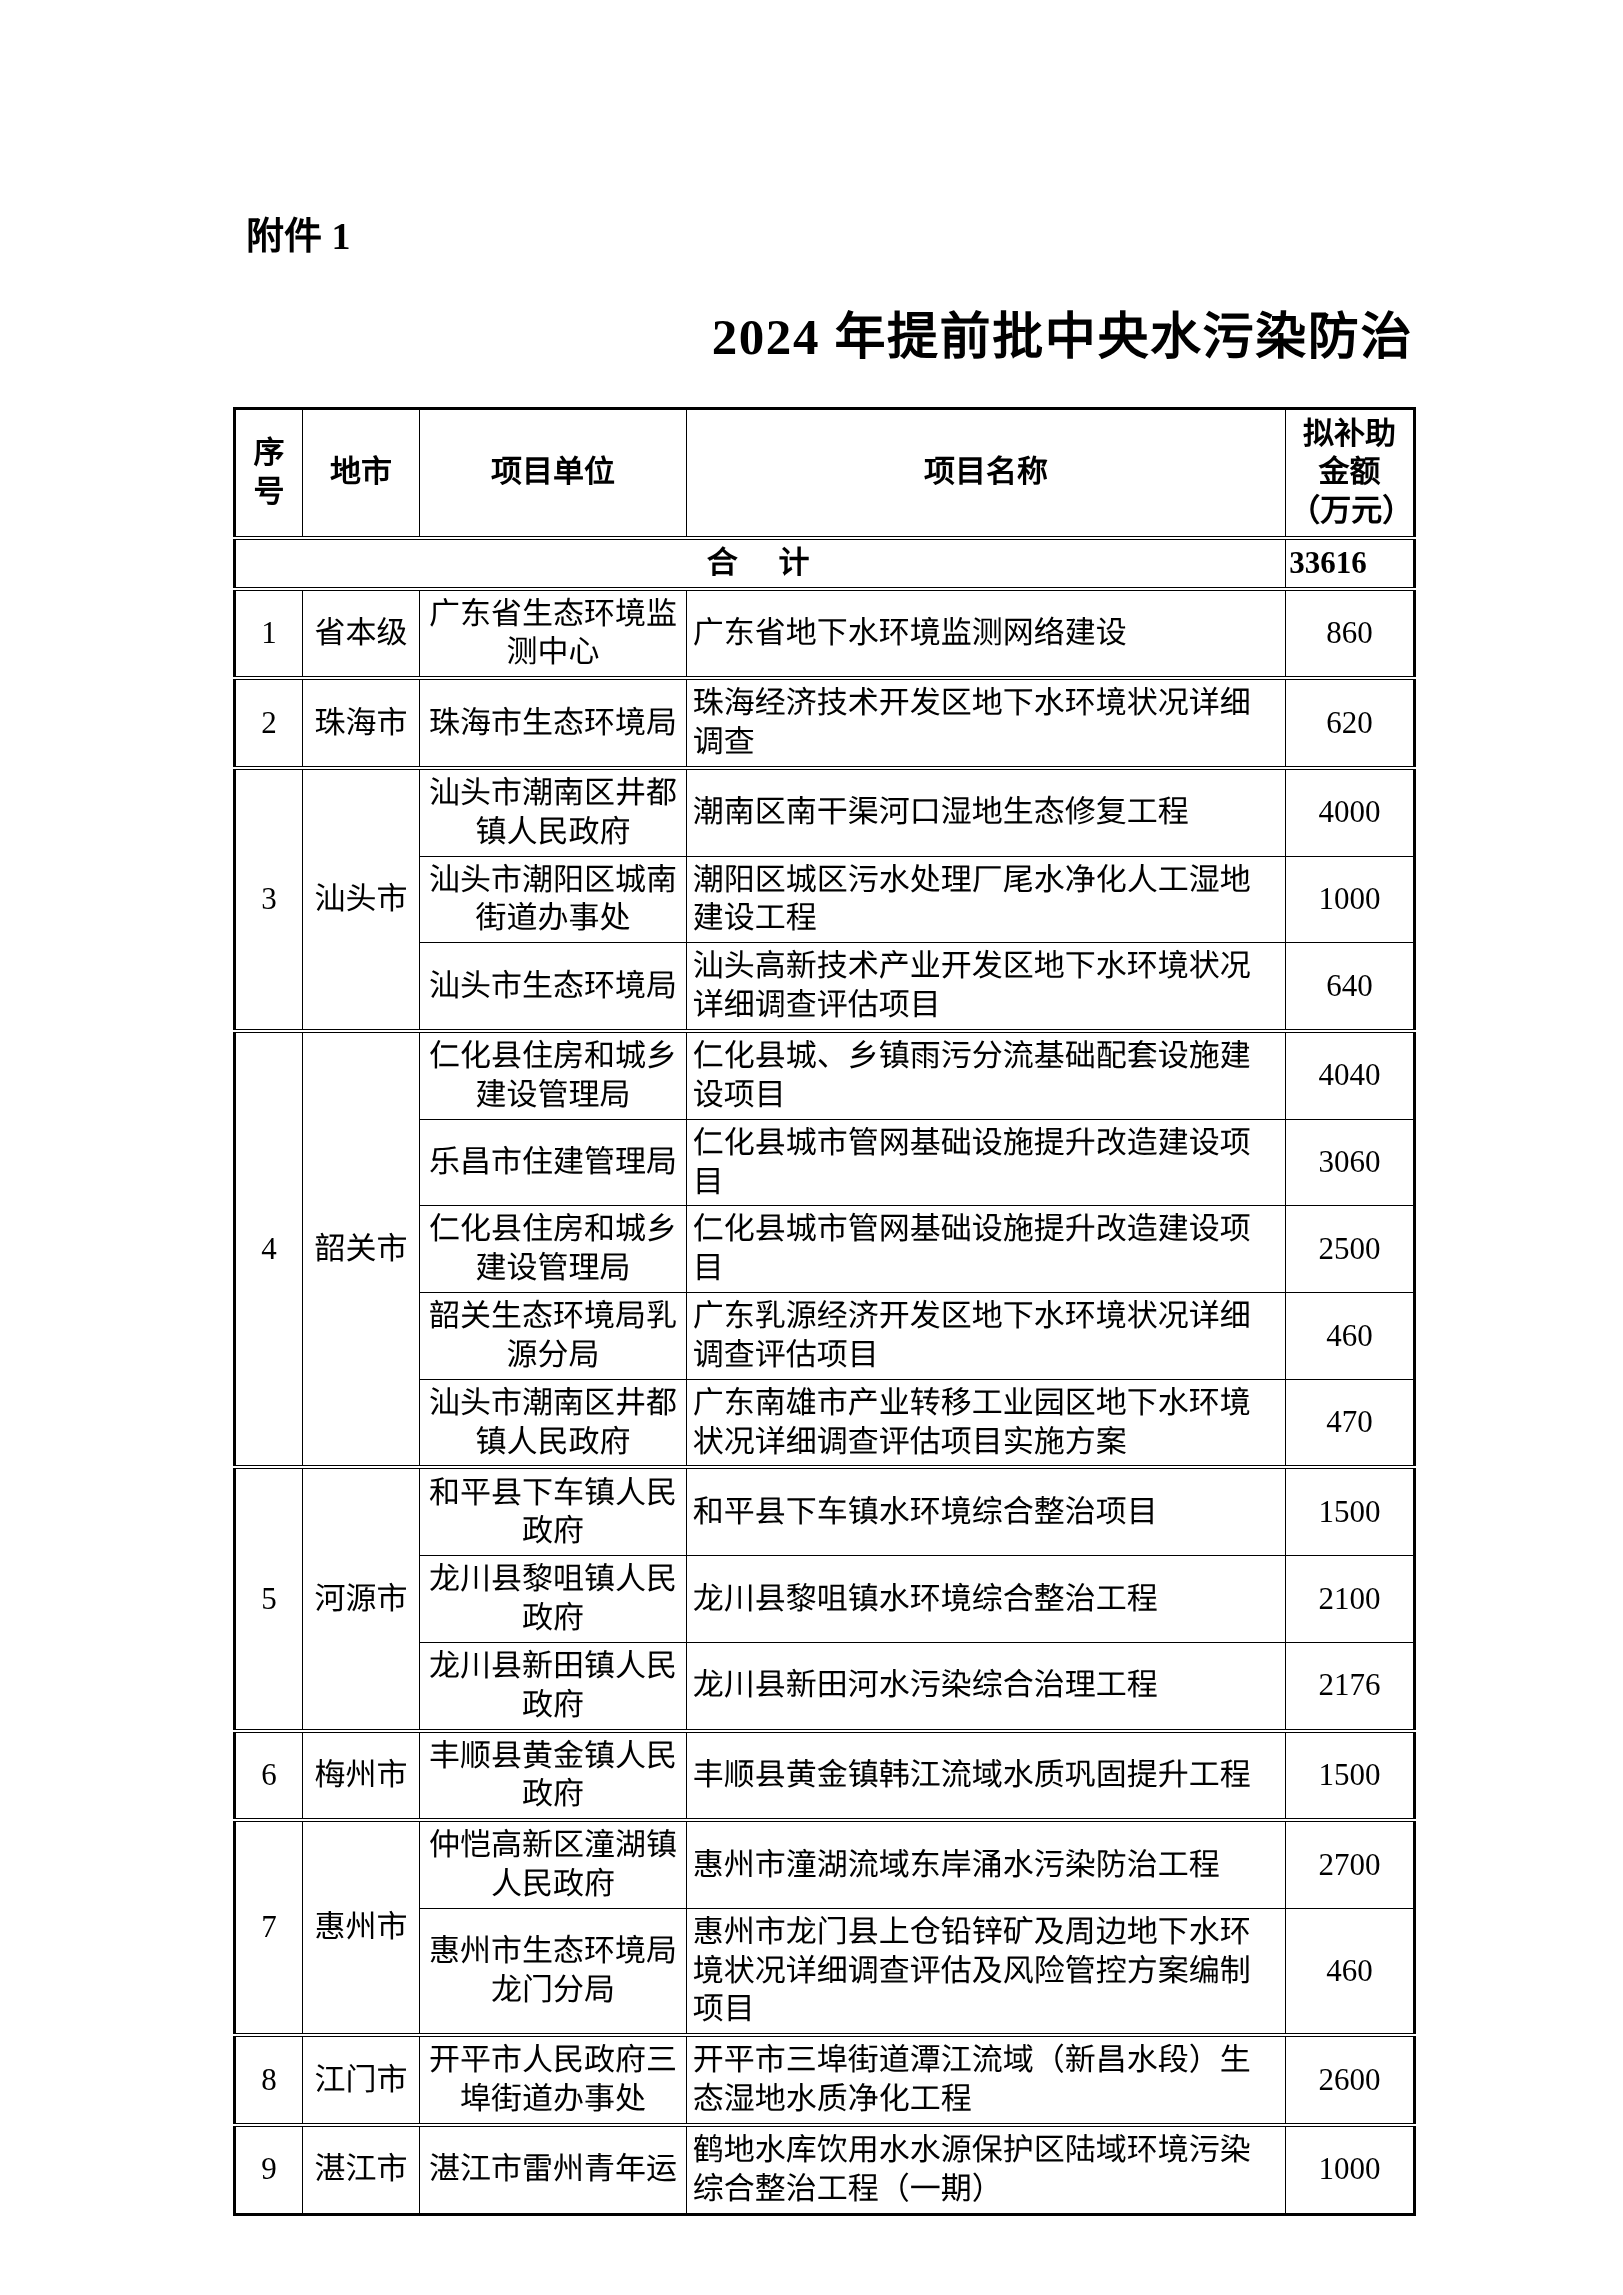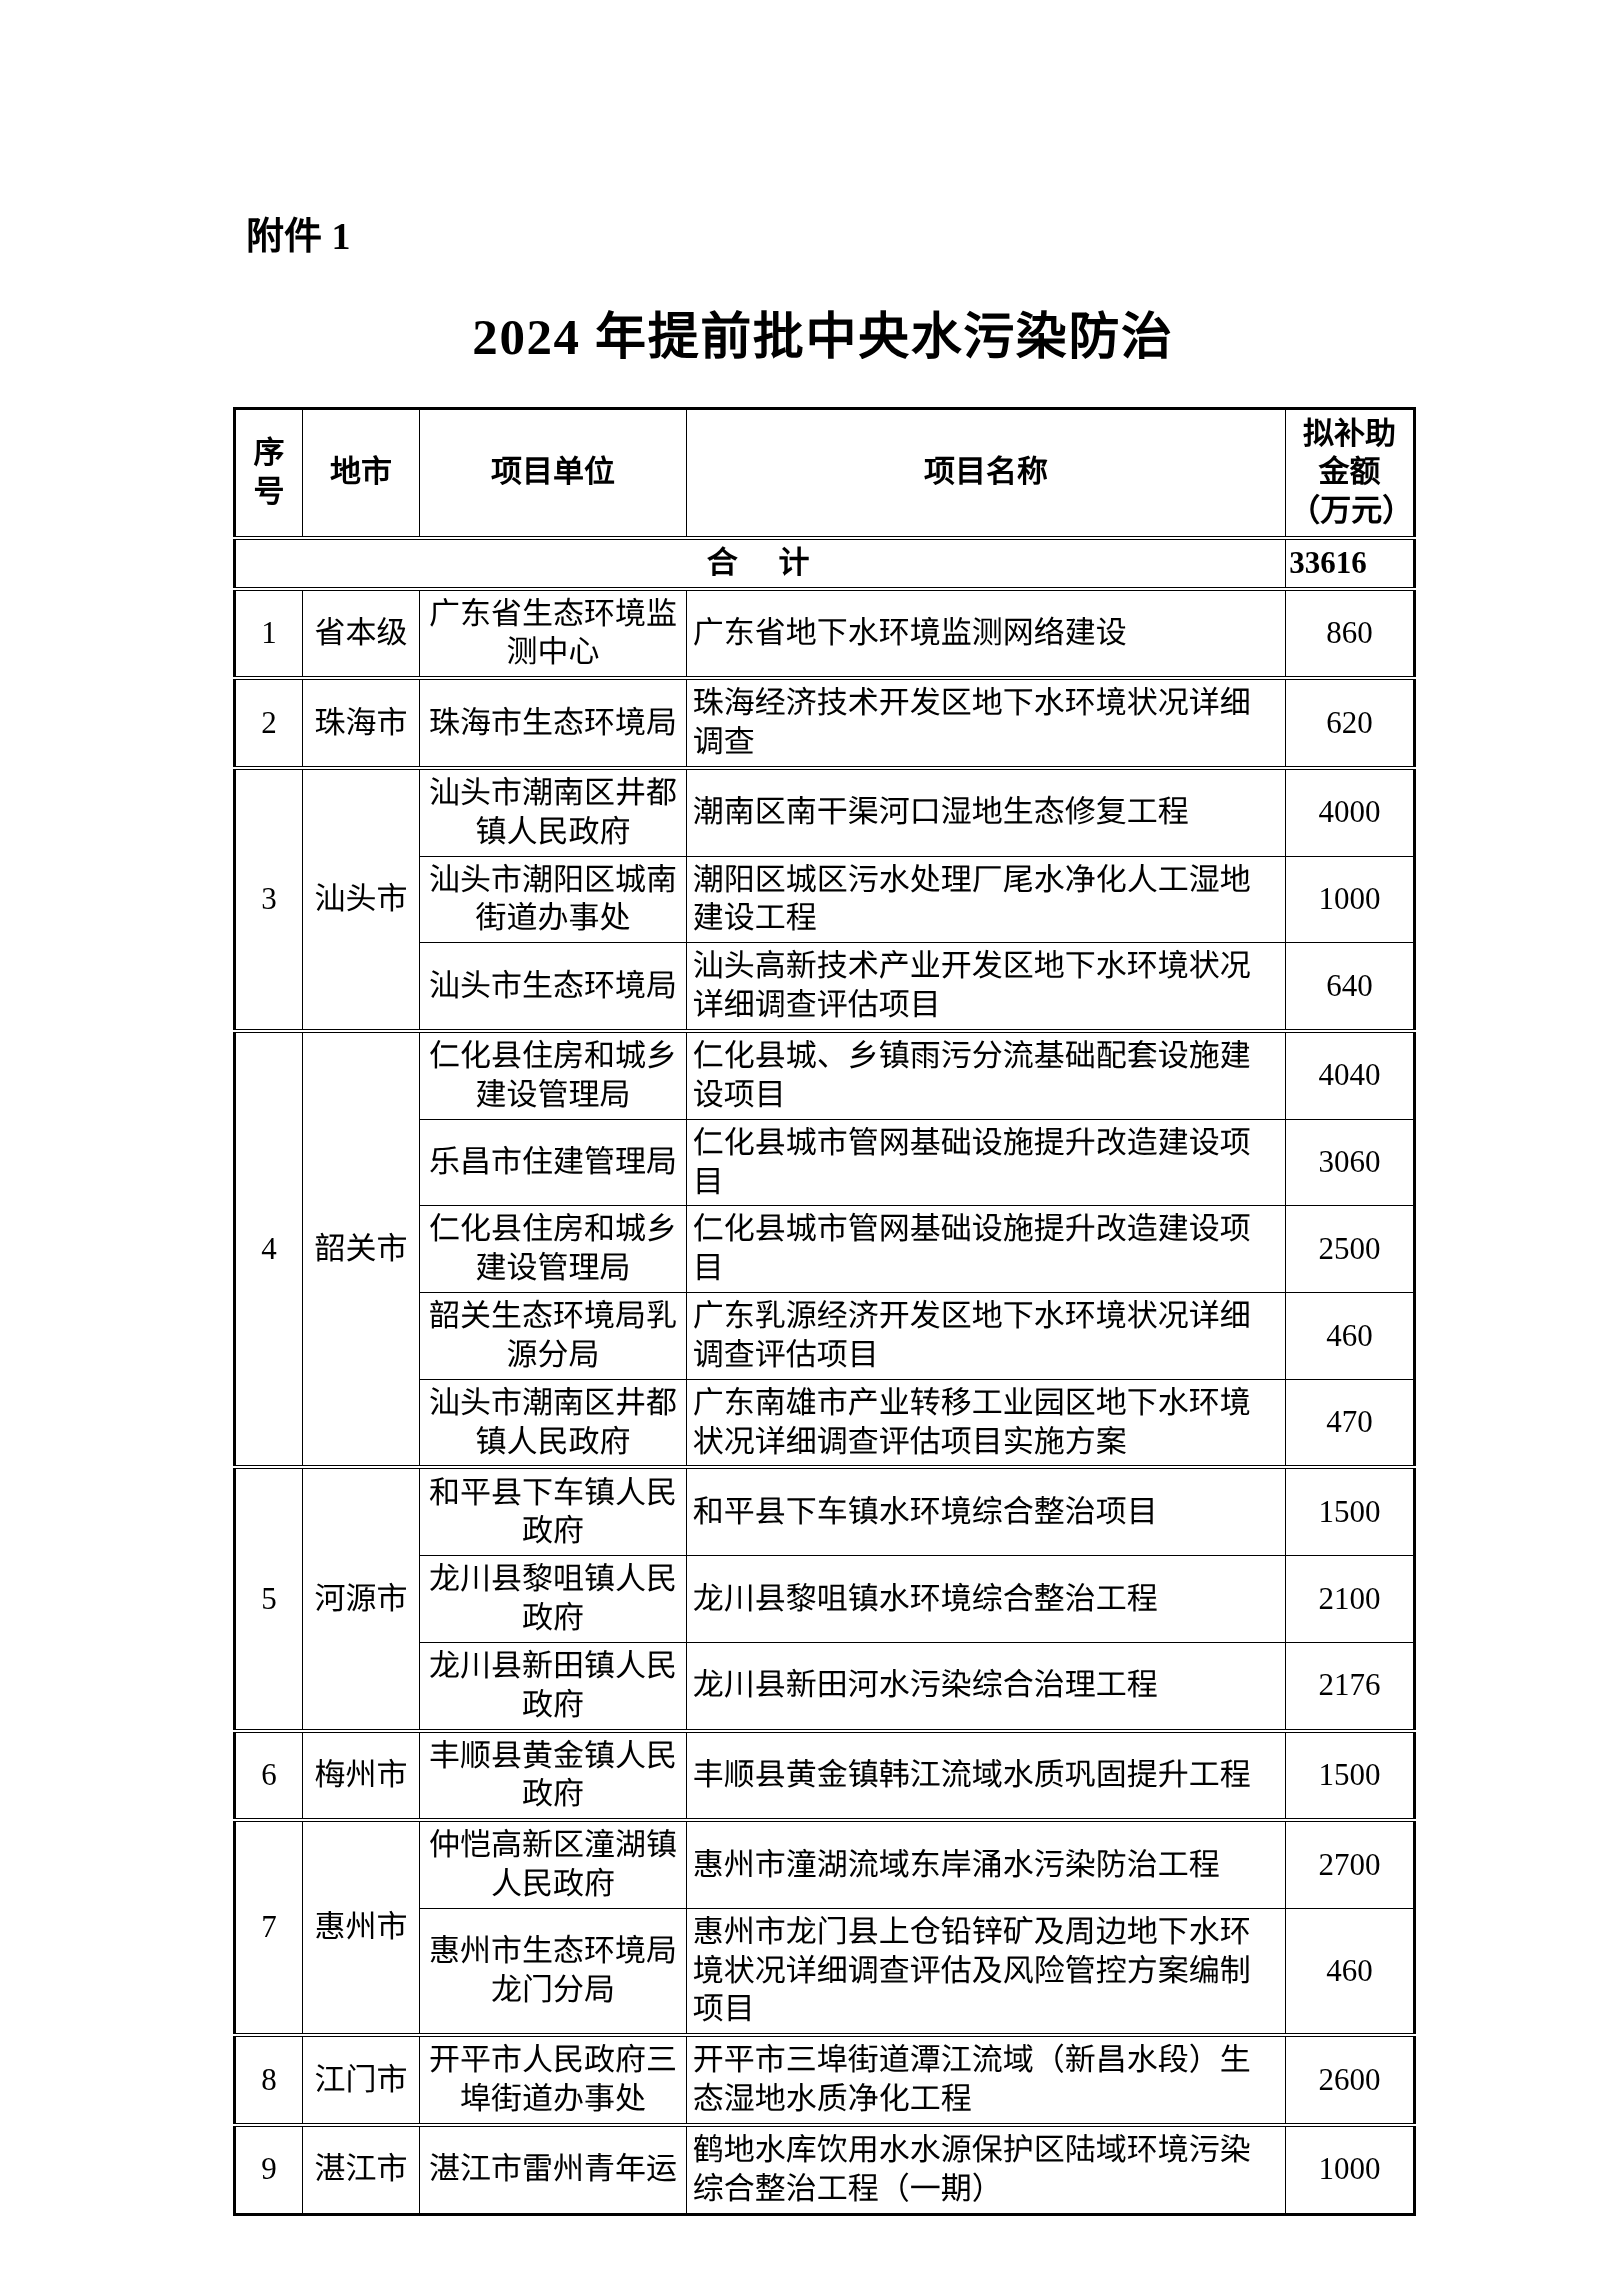--- a/index.html
+++ b/index.html
@@ -14,21 +14,21 @@
     font-family: "Liberation Serif", "DejaVu Serif", serif;
     overflow: hidden;
   }
   .attachment {
     font-family: "Liberation Serif", "DejaVu Serif", serif;
     font-weight: bold;
     font-size: 38px;
     margin-left: 13px;
   }
   .doc-title {
-    text-align: center;
+    text-align: right;
     font-weight: bold;
     font-size: 51px;
     line-height: 1.62;
     margin-top: 36px;
     letter-spacing: 1.6px;
   }
   table.funding {
     margin-top: 28px;
     border-collapse: collapse;
     table-layout: fixed;

